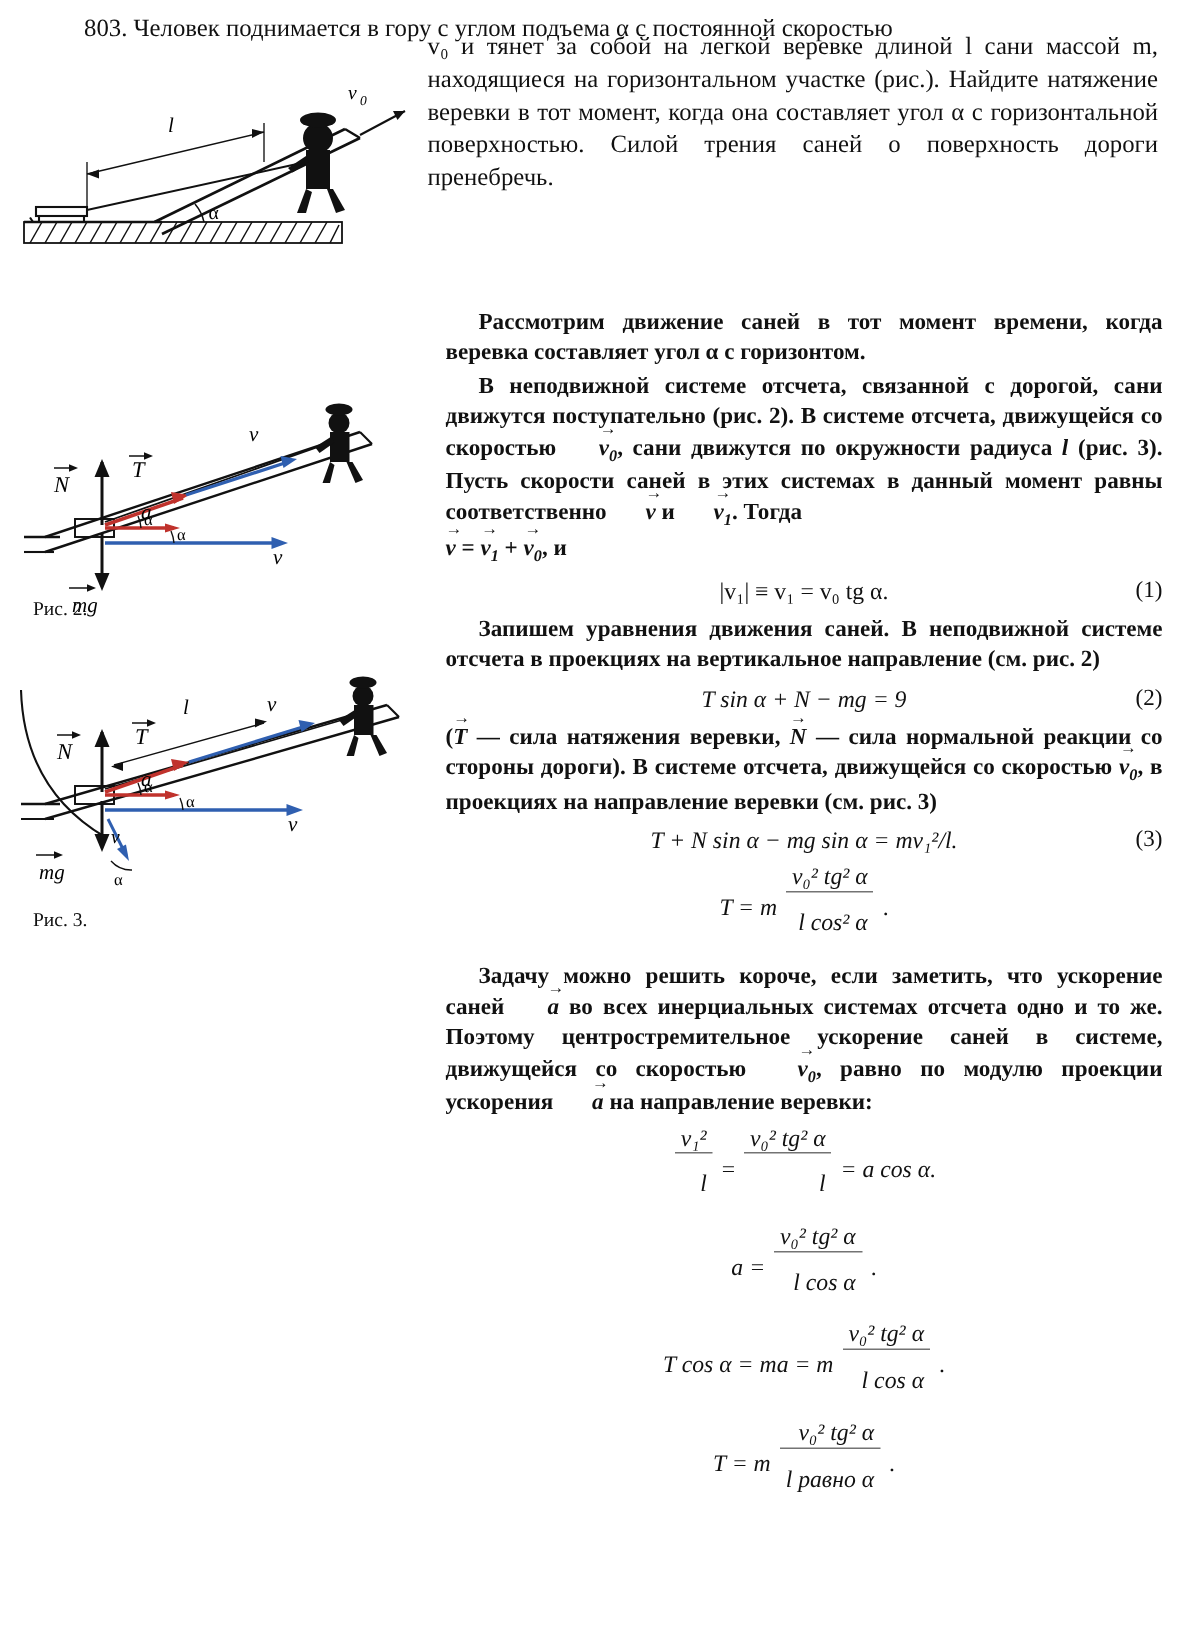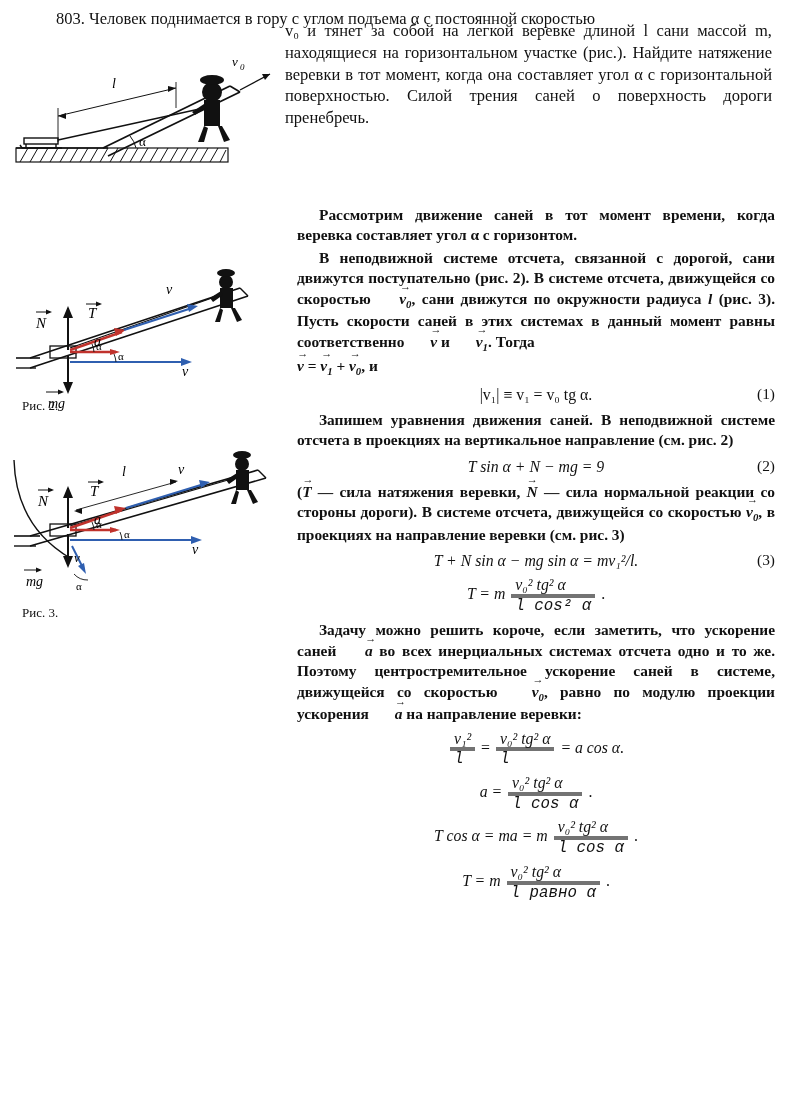--- a/index.html
+++ b/index.html
@@ -98,26 +98,26 @@
     position: absolute;
     right: 0;
     top: 0;
     font-size: 15.4px;
   }
 
   
   .frac {
     display: inline-block;
     vertical-align: middle;
-    text-align: left;
+    text-align: right;
     line-height: 1.12;
     margin: 0 2px;
   }
   .frac .n { display: block; padding: 0 4px; }
-  .frac .d { display: block; padding: 0 4px; border-top: 4px solid #737373; font-family: Liberation Mono, monospace; }
+  .frac .d { display: block; padding: 12px 4px; border-top: 1px solid #737373; }
 
   .vecb {
     position: relative;
     display: inline-block;
   }
   .vecb::after {
     content: "→";
     position: absolute;
     left: 0;
     top: -0.72em;

